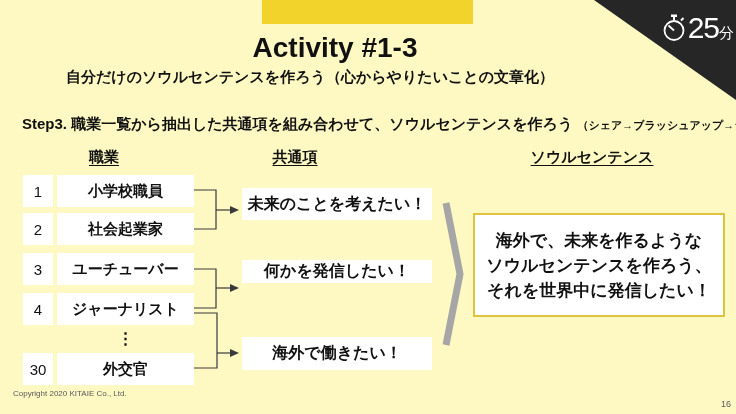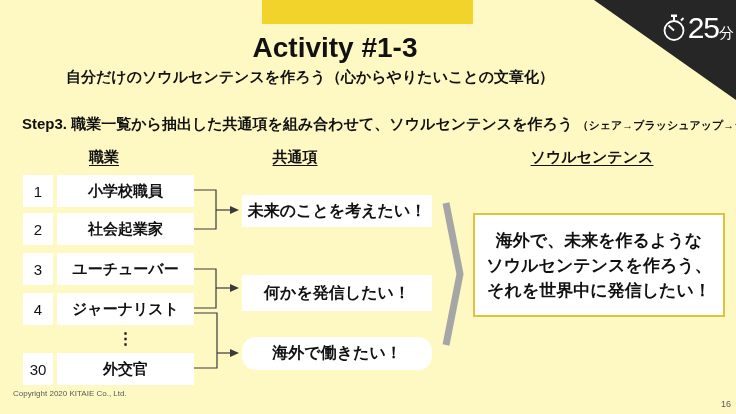--- a/index.html
+++ b/index.html
@@ -39,21 +39,21 @@
   .lbl { left:57px; width:137px; font-weight:bold; }
   .r1 { top:175px; } .r2 { top:213px; } .r3 { top:253px; } .r4 { top:293px; } .r5 { top:353px; }
   .dots {
     position:absolute; left:57px; top:327px; width:137px; height:24px;
     text-align:center; font-size:16px; font-weight:bold; line-height:24px;
   }
   .common {
     position:absolute; left:242px; width:190px; height:32px; background:#fff;
     display:flex; align-items:center; justify-content:center; font-size:16px; font-weight:bold;
   }
-  .c1 { top:195px; } .c2 { top:275px; height:36px; } .c3 { top:337px; height:33px;border-radius:14px; }
+  .c1 { top:188px; } .c2 { top:260px; height:23px; } .c3 { top:337px; height:33px; }
   .soul-box {
     position:absolute; left:473px; top:213px; width:252px; height:104px; box-sizing:border-box;
     background:#fff; border:2px solid #dfc23d;
     display:flex; flex-direction:column; align-items:center; justify-content:center;
     font-size:17px; font-weight:bold; line-height:25px; text-align:center;
   }
   .overlay { position:absolute; left:0; top:0; pointer-events:none; }
   .footer-copy { position:absolute; left:13px; bottom:16px; font-size:8px; color:#595959; }
   .footer-page { position:absolute; right:5px; bottom:5px; font-size:9px; color:#595959; }
 </style>

